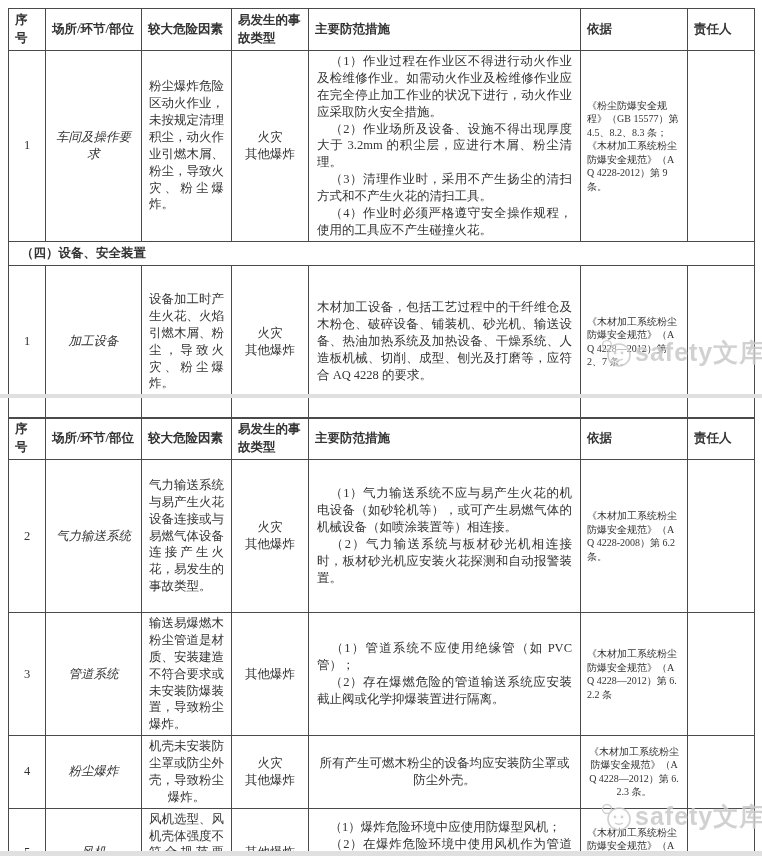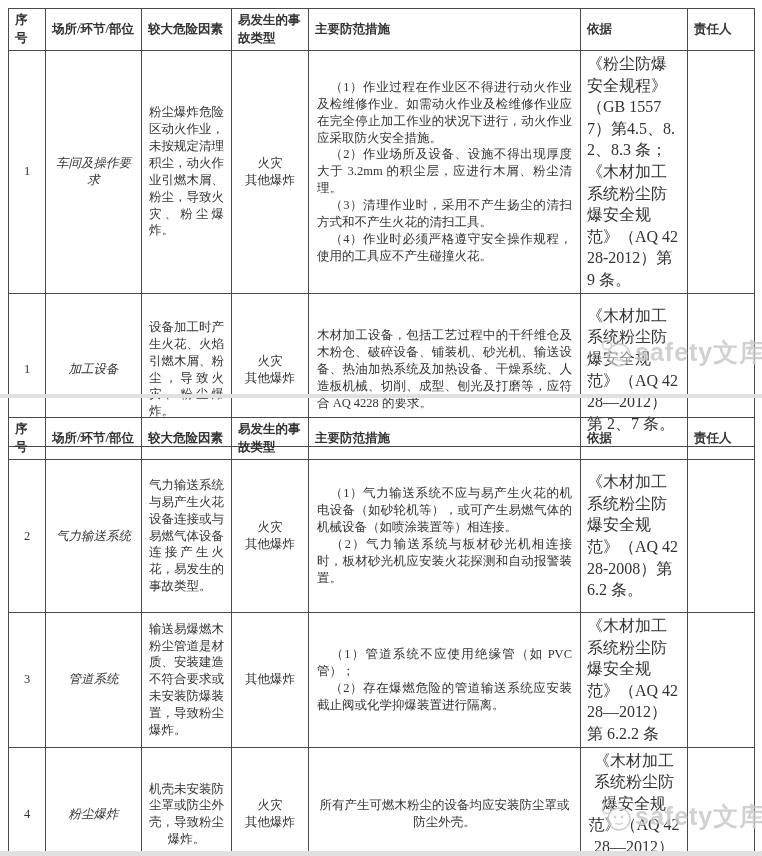--- a/index.html
+++ b/index.html
@@ -45,21 +45,21 @@
   .h-header td{height:34px;}
   .t2-r1 td{height:148px;}
   .t2-r2 td{height:108px;}
   .t2-r3 td{height:62px;text-align:center;}
   .t2-r4 td{height:60px;}
   .c-no{text-align:center;}
   .c-place{text-align:center;font-style:italic;}
   .c-hazard{text-align:justify;}
   .c-type{text-align:center;white-space:pre-line;}
   .c-measures{text-align:justify;white-space:pre-line;padding:2px 8px;}
-  .c-basis{text-align:left;font-size:16px;padding:2px 6px;}
+  .c-basis{text-align:left;font-size:10px;padding:2px 6px;}
   .c-owner{}
   .section-cell{
     font-weight:bold;
     text-align:left;
     padding-left:12px;
   }
   .watermark{
     position:absolute;
     display:flex;align-items:center;gap:1px;
     color:var(--watermark);
@@ -117,20 +117,23 @@
       <td class="c-place">车间及操作要求</td>
       <td class="c-hazard">粉尘爆炸危险区动火作业，未按规定清理积尘，动火作业引燃木屑、粉尘，导致火灾、粉尘爆炸。</td>
       <td class="c-type">火灾
 其他爆炸</td>
       <td class="c-measures">　（1）作业过程在作业区不得进行动火作业及检维修作业。如需动火作业及检维修作业应在完全停止加工作业的状况下进行，动火作业应采取防火安全措施。
 　（2）作业场所及设备、设施不得出现厚度大于 3.2mm 的积尘层，应进行木屑、粉尘清理。
 　（3）清理作业时，采用不产生扬尘的清扫方式和不产生火花的清扫工具。
 　（4）作业时必须严格遵守安全操作规程，使用的工具应不产生碰撞火花。</td>
       <td class="c-basis">《粉尘防爆安全规程》（GB 15577）第4.5、8.2、8.3 条；《木材加工系统粉尘防爆安全规范》（AQ 4228-2012）第 9 条。</td>
       <td class="c-owner"></td>
+    </tr>
+    <tr class="t1-sec">
+      <td class="section-cell" colspan="7">（四）设备、安全装置</td>
     </tr>
     <tr class="t1-r2">
       <td class="c-no">1</td>
       <td class="c-place">加工设备</td>
       <td class="c-hazard">设备加工时产生火花、火焰引燃木屑、粉尘，导致火灾、粉尘爆炸。</td>
       <td class="c-type">火灾
 其他爆炸</td>
       <td class="c-measures">木材加工设备，包括工艺过程中的干纤维仓及木粉仓、破碎设备、铺装机、砂光机、输送设备、热油加热系统及加热设备、干燥系统、人造板机械、切削、成型、刨光及打磨等，应符合 AQ 4228 的要求。</td>
       <td class="c-basis">《木材加工系统粉尘防爆安全规范》（AQ 4228—2012）第 2、7 条。</td>
       <td class="c-owner"></td>

